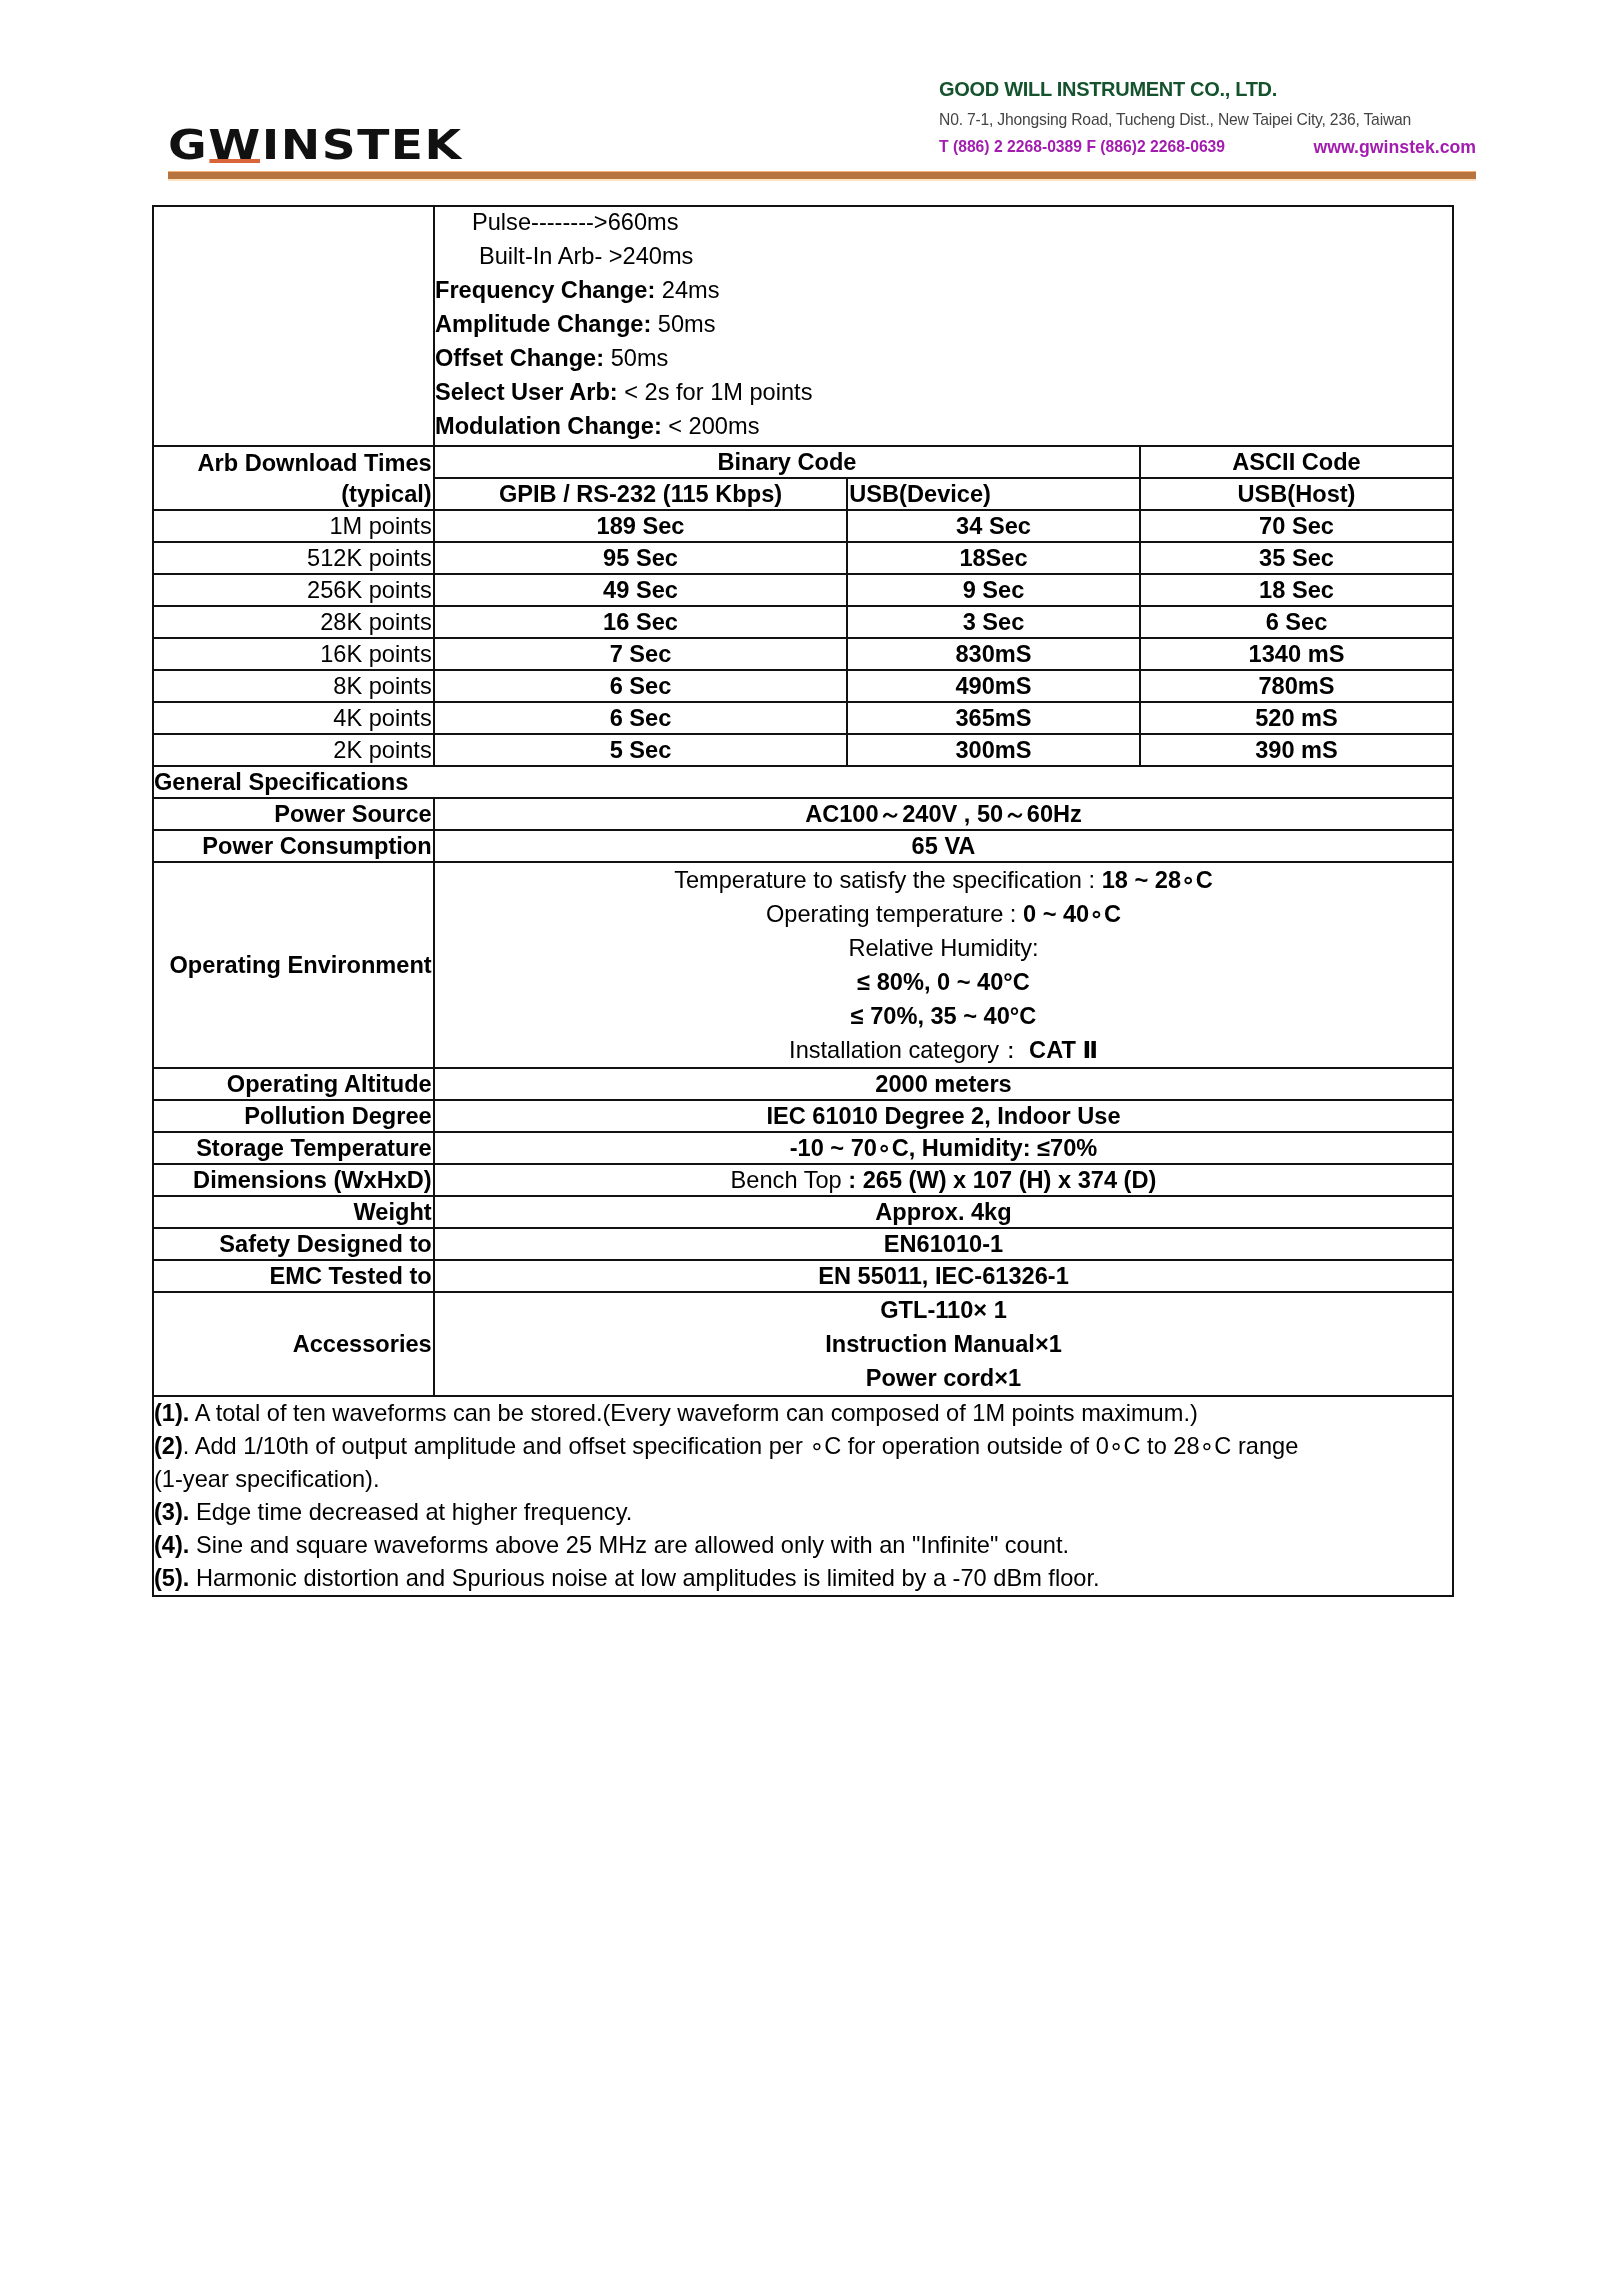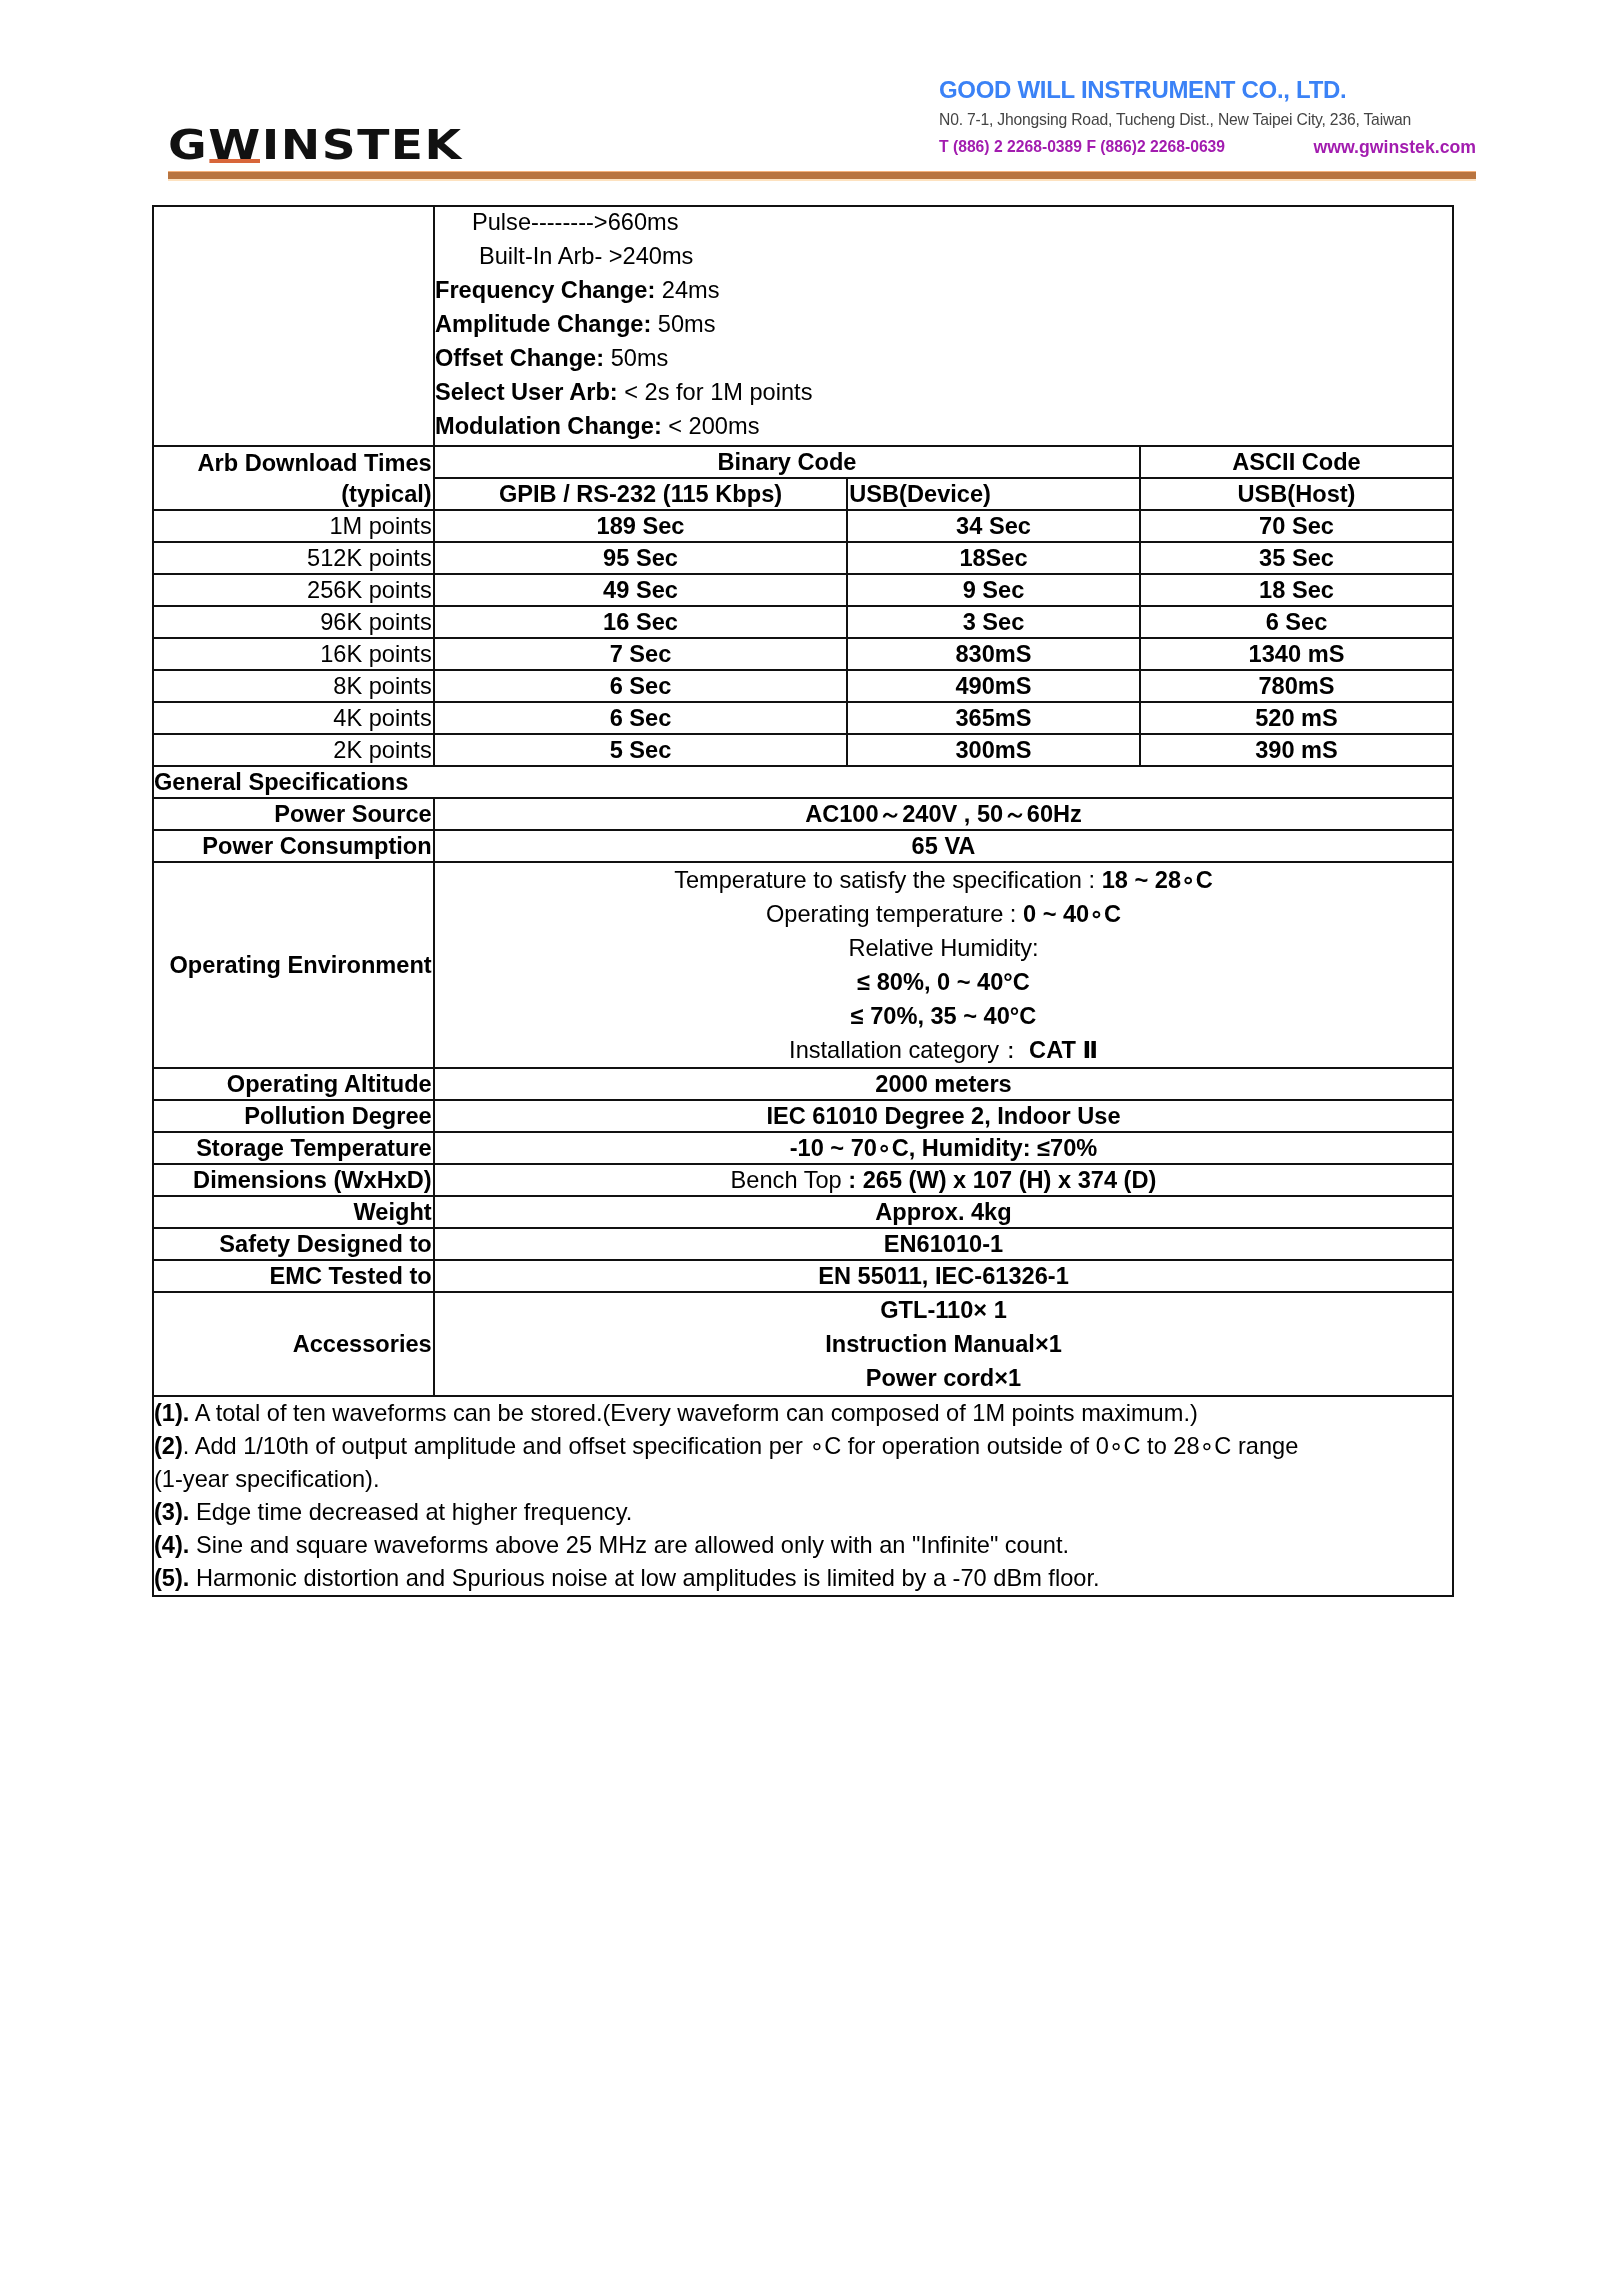--- a/index.html
+++ b/index.html
@@ -5,21 +5,21 @@
   html, body { margin:0; padding:0; background:#ffffff; }
   body { width:1623px; height:2295px; position:relative; overflow:hidden;
          font-family:"Liberation Sans", "DejaVu Sans", sans-serif; color:#000; }
   .header { position:absolute; left:0; top:0; width:1623px; height:196px; }
   .logo { position:absolute; left:168px; top:124px; font-family:"DejaVu Sans", sans-serif;
           font-weight:900; font-size:41px; letter-spacing:1.3px; line-height:43px; color:#111;
           transform:scaleX(1.15); transform-origin:left top; }
   .logo .w { position:relative; display:inline-block; }
   .logo .w::after { content:""; position:absolute; left:1.3px; right:1.3px; bottom:3.9px; height:4.6px; background:#d8663a; }
   .company { position:absolute; left:939px; top:73px; width:537px; color:#333; }
-  .company .name { font-size:24px; font-weight:bold; line-height:33px; color:#3b82f6; letter-spacing:-0.3px; }
+  .company .name { font-size:20px; font-weight:bold; line-height:33px; color:#14532d; letter-spacing:-0.3px; }
   .company .addr { font-size:15.7px; line-height:27.5px; color:#444; letter-spacing:-0.2px; }
   .company .contact { font-size:15.7px; line-height:26px; color:#a21caf; font-weight:bold; display:flex; justify-content:space-between; }
   .company .contact .web { font-size:17.7px; }
   .rule { position:absolute; left:168px; top:171px; width:1308px; height:7.2px;
           background:#b87440; border-top:1.3px solid #f4b07a; border-bottom:2px solid #fde2c0; }
 
   table.spec { position:absolute; left:152px; top:205px; width:1300px; border-collapse:collapse;
                font-size:23.6px; table-layout:fixed;padding-left:17px; }
   table.spec td { border:2.6px solid #111; padding:0 1.3px; height:30px; line-height:30px; vertical-align:middle; white-space:nowrap; overflow:hidden; }
   .r { text-align:right; }
@@ -100,21 +100,21 @@
     <td class="c b">18Sec</td>
     <td class="c b">35 Sec</td>
   </tr>
   <tr>
     <td class="r">256K points</td>
     <td class="c b">49 Sec</td>
     <td class="c b">9 Sec</td>
     <td class="c b">18 Sec</td>
   </tr>
   <tr>
-    <td class="r">96K points</td>
+    <td class="r">28K points</td>
     <td class="c b">16 Sec</td>
     <td class="c b">3 Sec</td>
     <td class="c b">6 Sec</td>
   </tr>
   <tr>
     <td class="r">16K points</td>
     <td class="c b">7 Sec</td>
     <td class="c b">830mS</td>
     <td class="c b">1340 mS</td>
   </tr>

